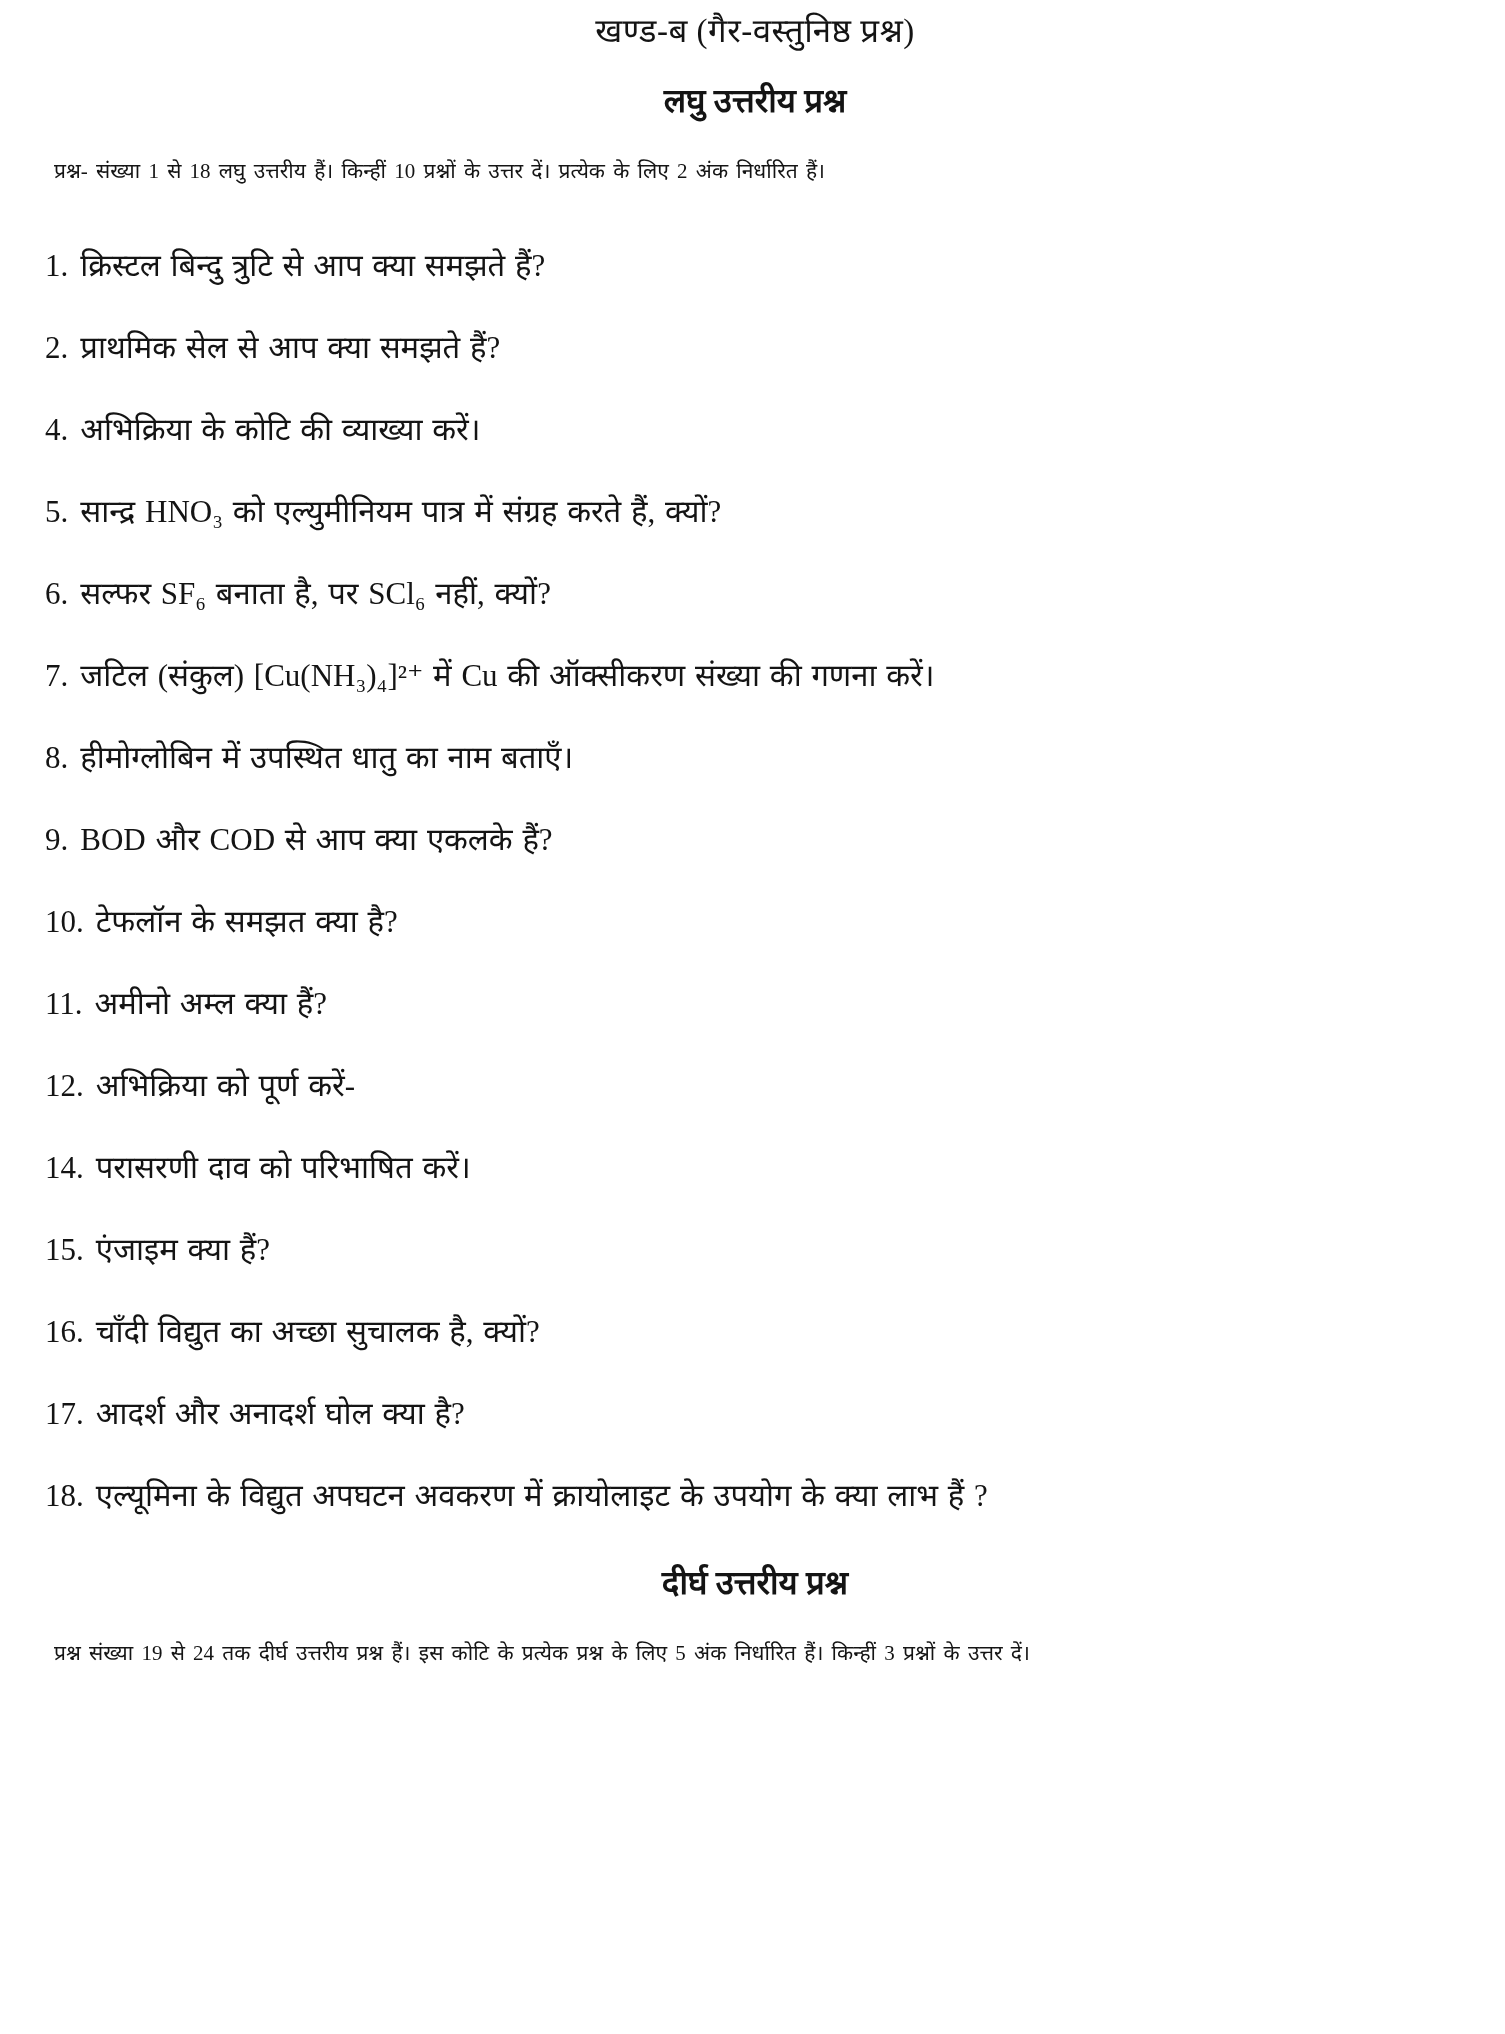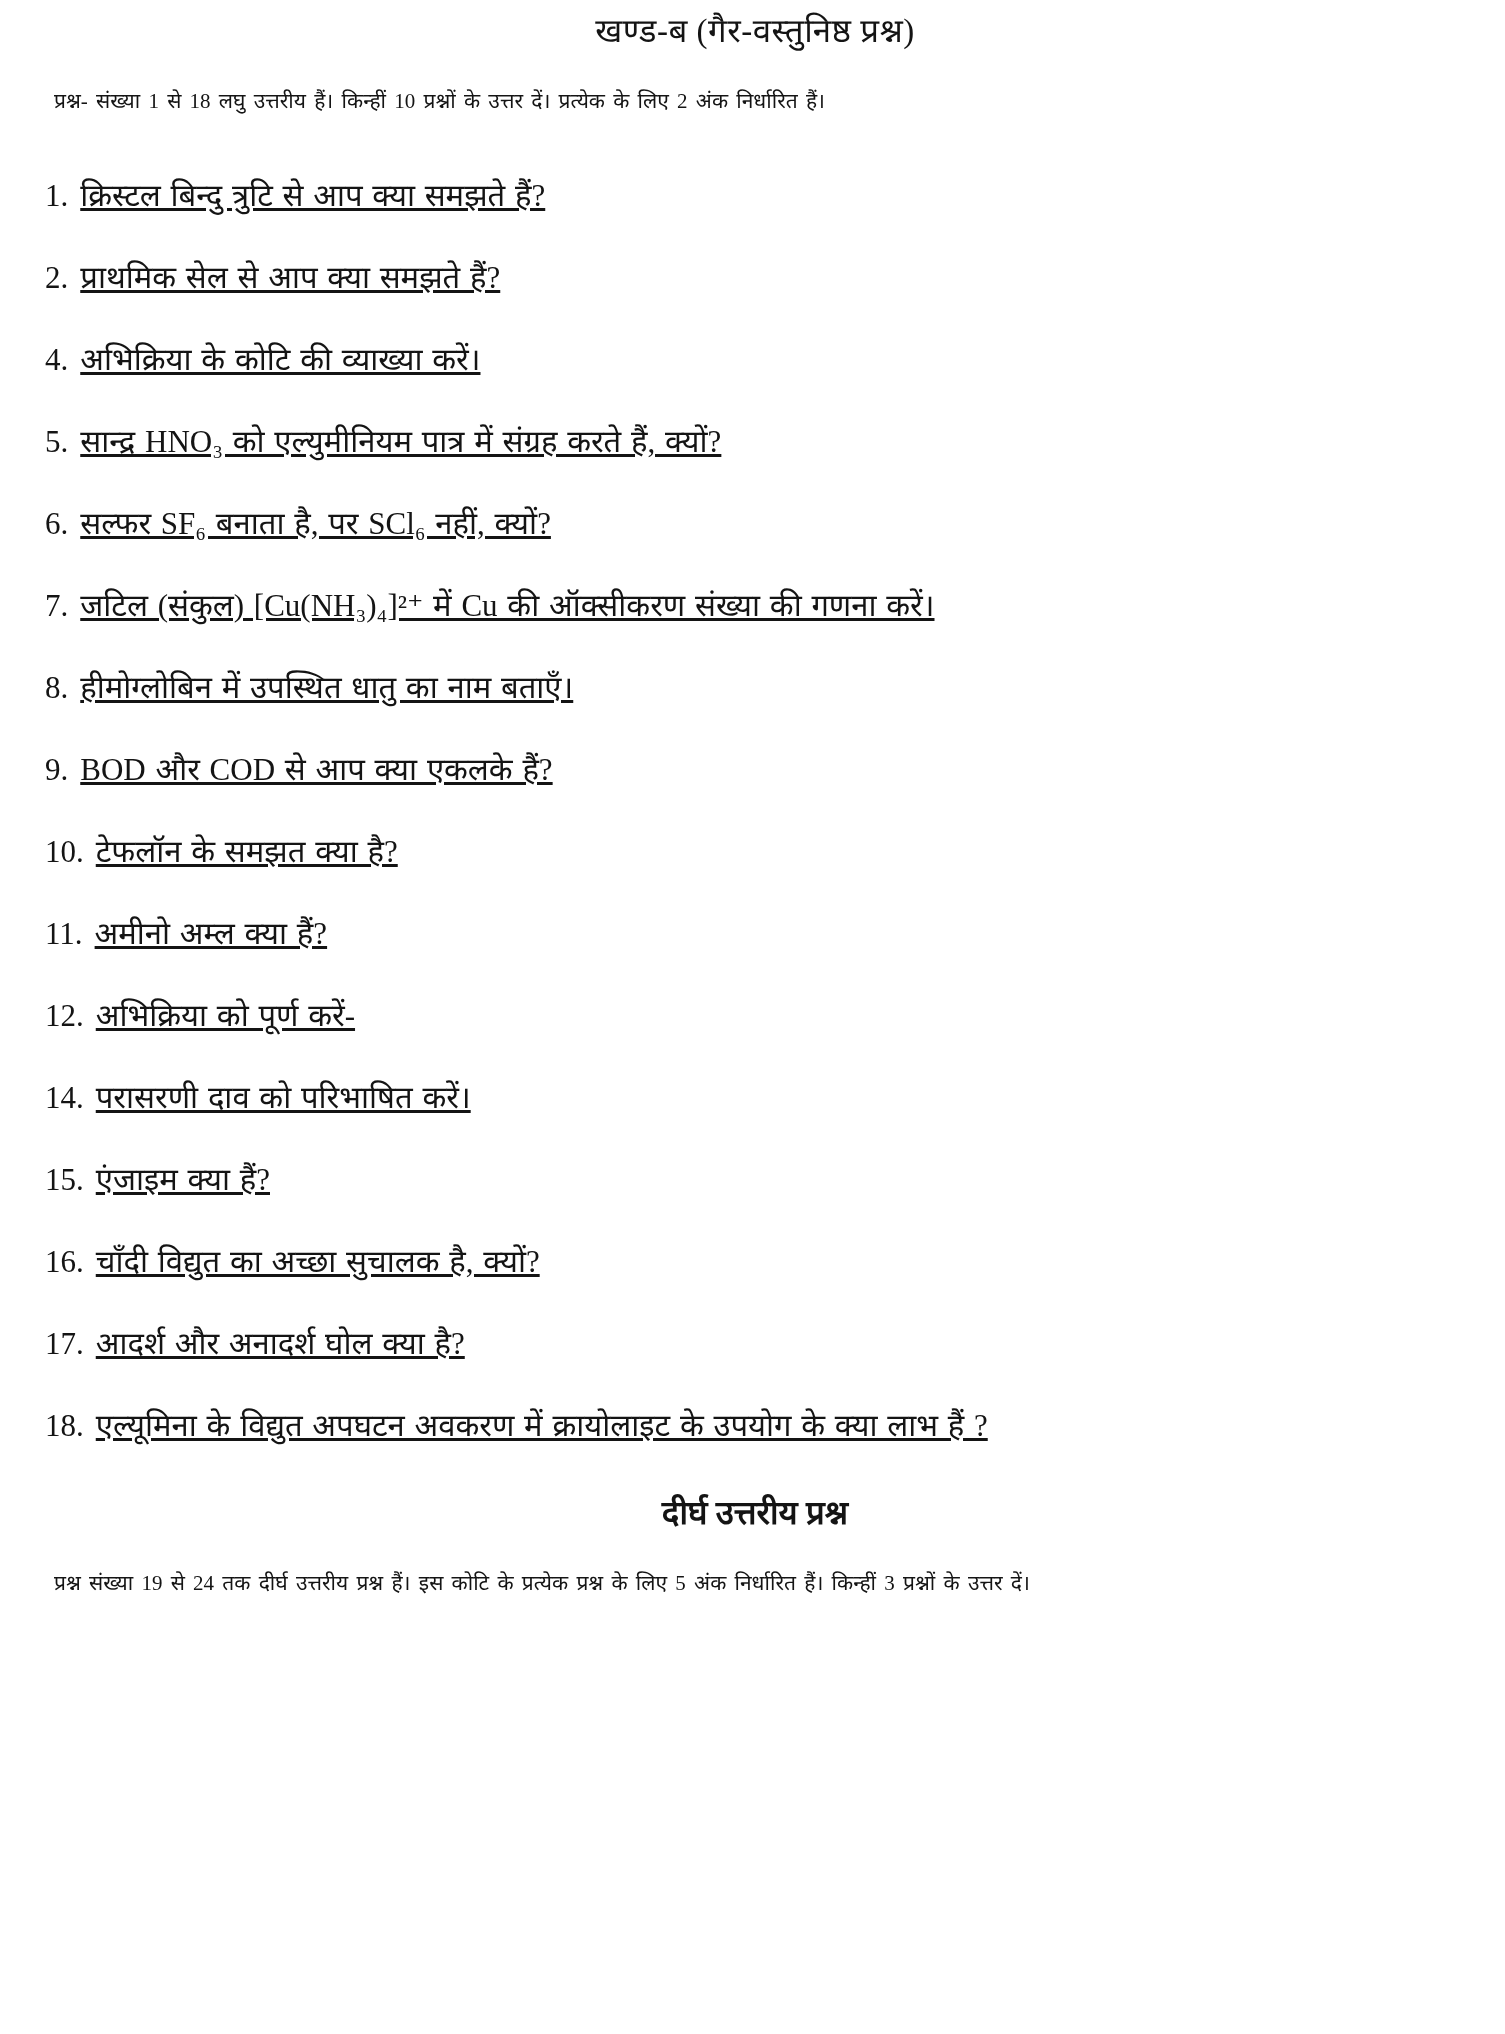--- a/index.html
+++ b/index.html
@@ -34,21 +34,20 @@
     font-size: 21px;
     line-height: 62px;
     text-align: justify;
     margin: 14px 0 0 9px;
     word-spacing: 3px;
   }
   .question-list {
     margin: 44px 0 0 0;
     padding: 0;
     list-style: none;
-    text-decoration: underline;
   }
   .question {
     font-size: 31px;
     line-height: 40px;
     margin-bottom: 42px;
     word-spacing: 2px;
     white-space: nowrap;
   }
   .q-num {
     display: inline-block;
@@ -58,20 +57,21 @@
     margin-top: 19px;
   }
 </style>
 </head>
 <body>
 
 <div class="page">
 
   <div class="section-title">खण्ड-ब (गैर-वस्तुनिष्ठ प्रश्न)</div>
 
+  <div class="sub-heading">लघु उत्तरीय प्रश्न</div>
 
   <p class="instructions">प्रश्न- संख्या 1 से 18 लघु उत्तरीय हैं। किन्हीं 10 प्रश्नों के उत्तर दें। प्रत्येक के लिए 2 अंक निर्धारित हैं।</p>
 
   <ol class="question-list">
       <li class="question"><span class="q-num">1.</span><span class="q-text">क्रिस्टल बिन्दु त्रुटि से आप क्या समझते हैं?</span></li>
       <li class="question"><span class="q-num">2.</span><span class="q-text">प्राथमिक सेल से आप क्या समझते हैं?</span></li>
       <li class="question"><span class="q-num">4.</span><span class="q-text">अभिक्रिया के कोटि की व्याख्या करें।</span></li>
       <li class="question"><span class="q-num">5.</span><span class="q-text">सान्द्र HNO₃ को एल्युमीनियम पात्र में संग्रह करते हैं, क्यों?</span></li>
       <li class="question"><span class="q-num">6.</span><span class="q-text">सल्फर SF₆ बनाता है, पर SCl₆ नहीं, क्यों?</span></li>
       <li class="question"><span class="q-num">7.</span><span class="q-text">जटिल (संकुल) [Cu(NH₃)₄]²⁺ में Cu की ऑक्सीकरण संख्या की गणना करें।</span></li>

